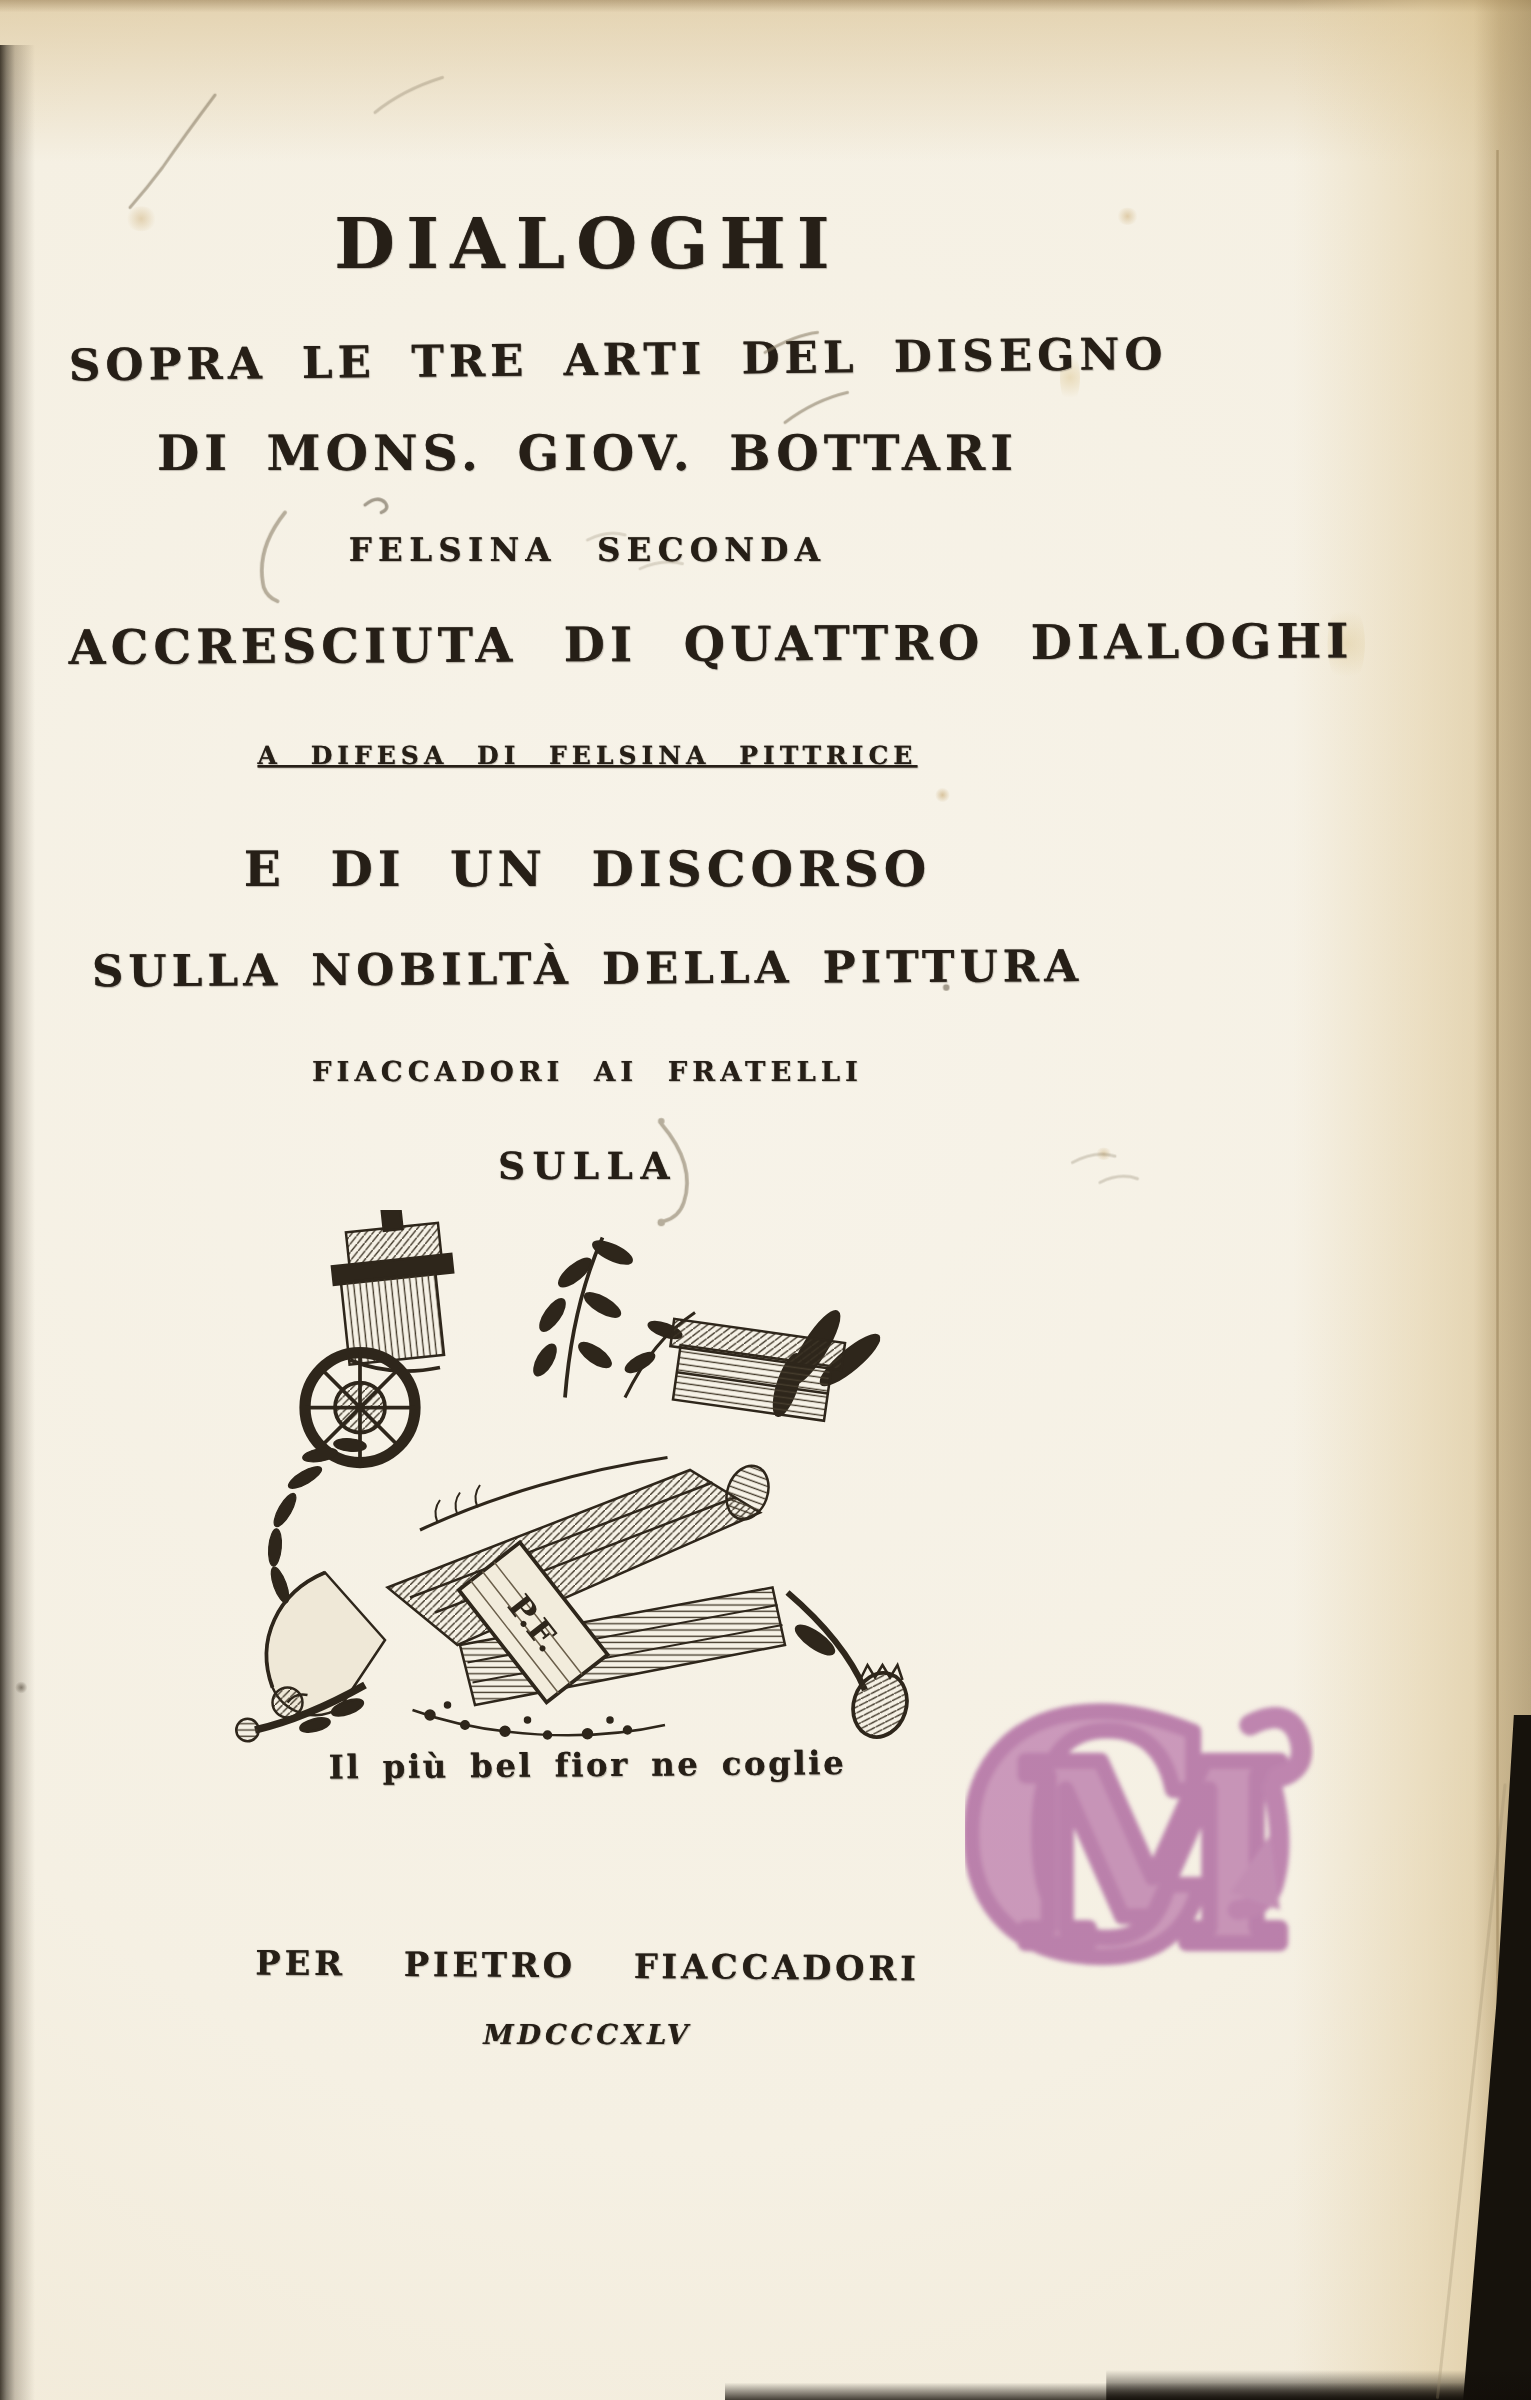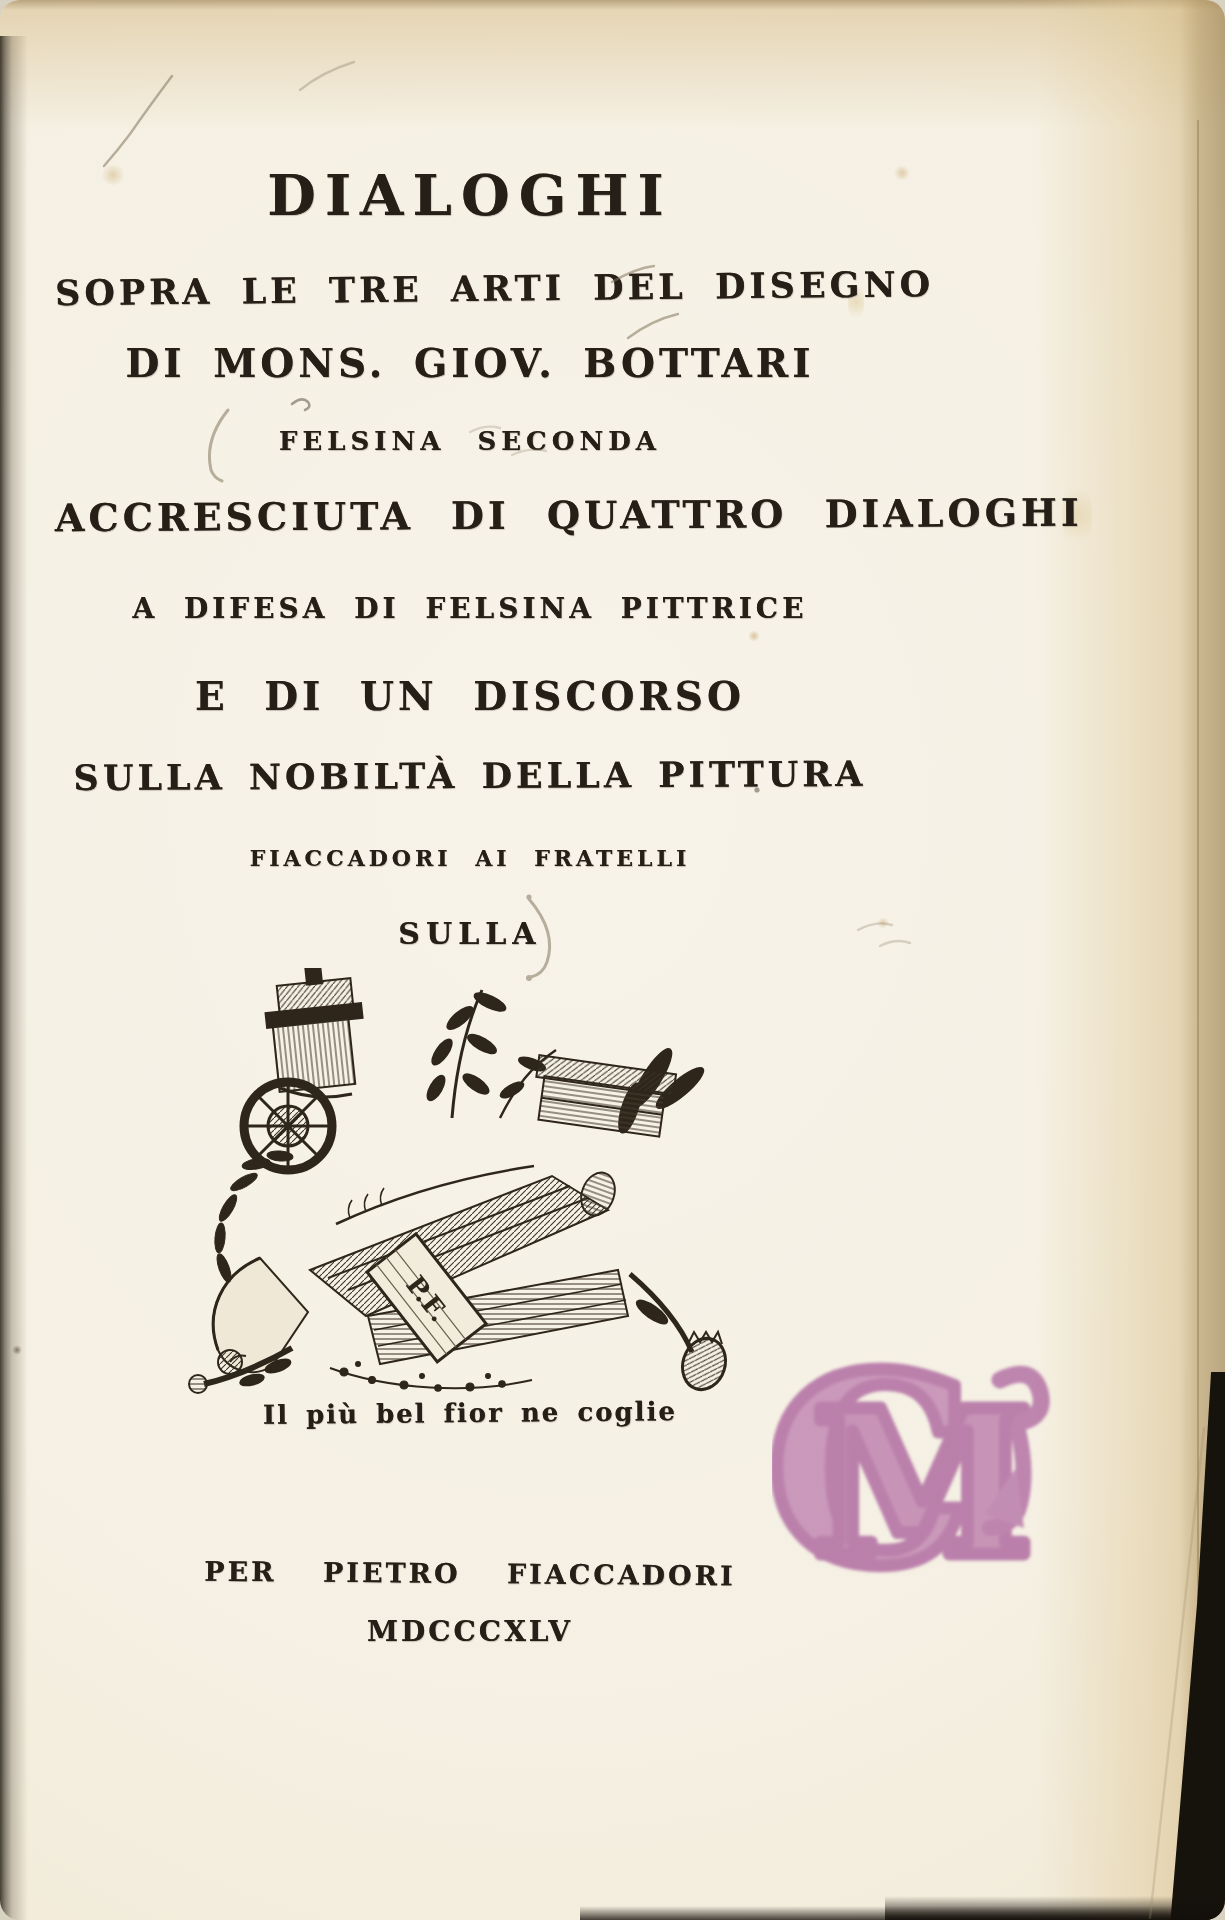--- a/index.html
+++ b/index.html
@@ -1,21 +1,20 @@
 <!DOCTYPE html>
 <html><head>
 <meta charset="utf-8">
 <style>
   html,body{margin:0;padding:0;background:#d8d2c2;}
   .page{
     position:relative;width:1225px;height:1920px;overflow:hidden;
     font-family:"DejaVu Serif",serif;
     background:
       radial-gradient(130% 95% at 45% 42%, #f7f3e9 0%, #f5f0e3 50%, #f1e9d6 80%, #e9dcc0 100%);
-    border-radius: 20px;
   }
   .stain{position:absolute;pointer-events:none;}
   .stain-top{left:0;top:0;width:100%;height:130px;
     background:linear-gradient(180deg, rgba(213,186,134,.55), rgba(213,186,134,0));}
   .stain-topline{left:0;top:0;width:100%;height:10px;
     background:linear-gradient(180deg, rgba(146,120,80,.5), rgba(146,120,80,0));}
   .stain-right{right:0;top:0;width:190px;height:100%;
     background:linear-gradient(90deg, rgba(222,199,150,0), rgba(222,199,150,.45) 55%, rgba(205,178,122,.6));}
   .edge-band{right:0;top:0;width:46px;height:100%;
     background:linear-gradient(90deg, rgba(160,135,90,0), rgba(160,135,90,.35) 45%, rgba(118,97,62,.35));}
@@ -31,29 +30,29 @@
   .spot{position:absolute;border-radius:50%;pointer-events:none;}
 
   .line{position:absolute;left:55px;width:830px;text-align:center;
     color:#261f17;white-space:nowrap;font-weight:bold;
     text-shadow:0 0 .6px rgba(38,31,23,.7), .6px .9px .8px rgba(38,31,23,.25);}
   .l1{top:162px;font-size:56px;letter-spacing:9px;}
   .l2{top:268px;font-size:35px;letter-spacing:4px;word-spacing:12px;transform:rotate(-.6deg);}
   .l3{top:340px;font-size:39px;letter-spacing:4px;word-spacing:10px;}
   .l4{top:426px;font-size:26px;letter-spacing:5px;word-spacing:18px;}
   .l5{top:493px;font-size:38px;letter-spacing:4px;word-spacing:20px;transform:rotate(-.3deg);}
-  .l6{top:592px;font-size:28px;letter-spacing:4px;word-spacing:12px;}
+  .l6{top:592px;font-size:20px;letter-spacing:4px;word-spacing:12px;text-decoration:underline;}
   .l7{top:673px;font-size:39px;letter-spacing:4px;word-spacing:18px;text-align:center;}
   .l8{top:755px;font-size:35px;letter-spacing:4px;word-spacing:7px;transform:rotate(-.3deg);}
   .l9{top:845px;font-size:22px;letter-spacing:4px;word-spacing:12px;}
   .l10{top:916px;font-size:30px;letter-spacing:6px;}
   .motto{top:1398px;font-size:26px;font-weight:bold;letter-spacing:2px;word-spacing:6px;transform:rotate(-.5deg);}
   .city{top:1500px;font-size:32px;letter-spacing:8px;}
   .pub{top:1558px;font-size:27px;letter-spacing:3px;word-spacing:34px;transform:rotate(.5deg);}
-  .year{top:1615px;font-size:28px;letter-spacing:3px;}
+  .year{top:1615px;font-size:22px;letter-spacing:3px;font-style:italic;}
 
   .vignette{position:absolute;left:160px;top:968px;}
   .stamp{position:absolute;left:772px;top:1318px;}
   .marks{position:absolute;left:0;top:0;pointer-events:none;}
 </style>
 </head>
 <body>
 
 <div class="page">
 

